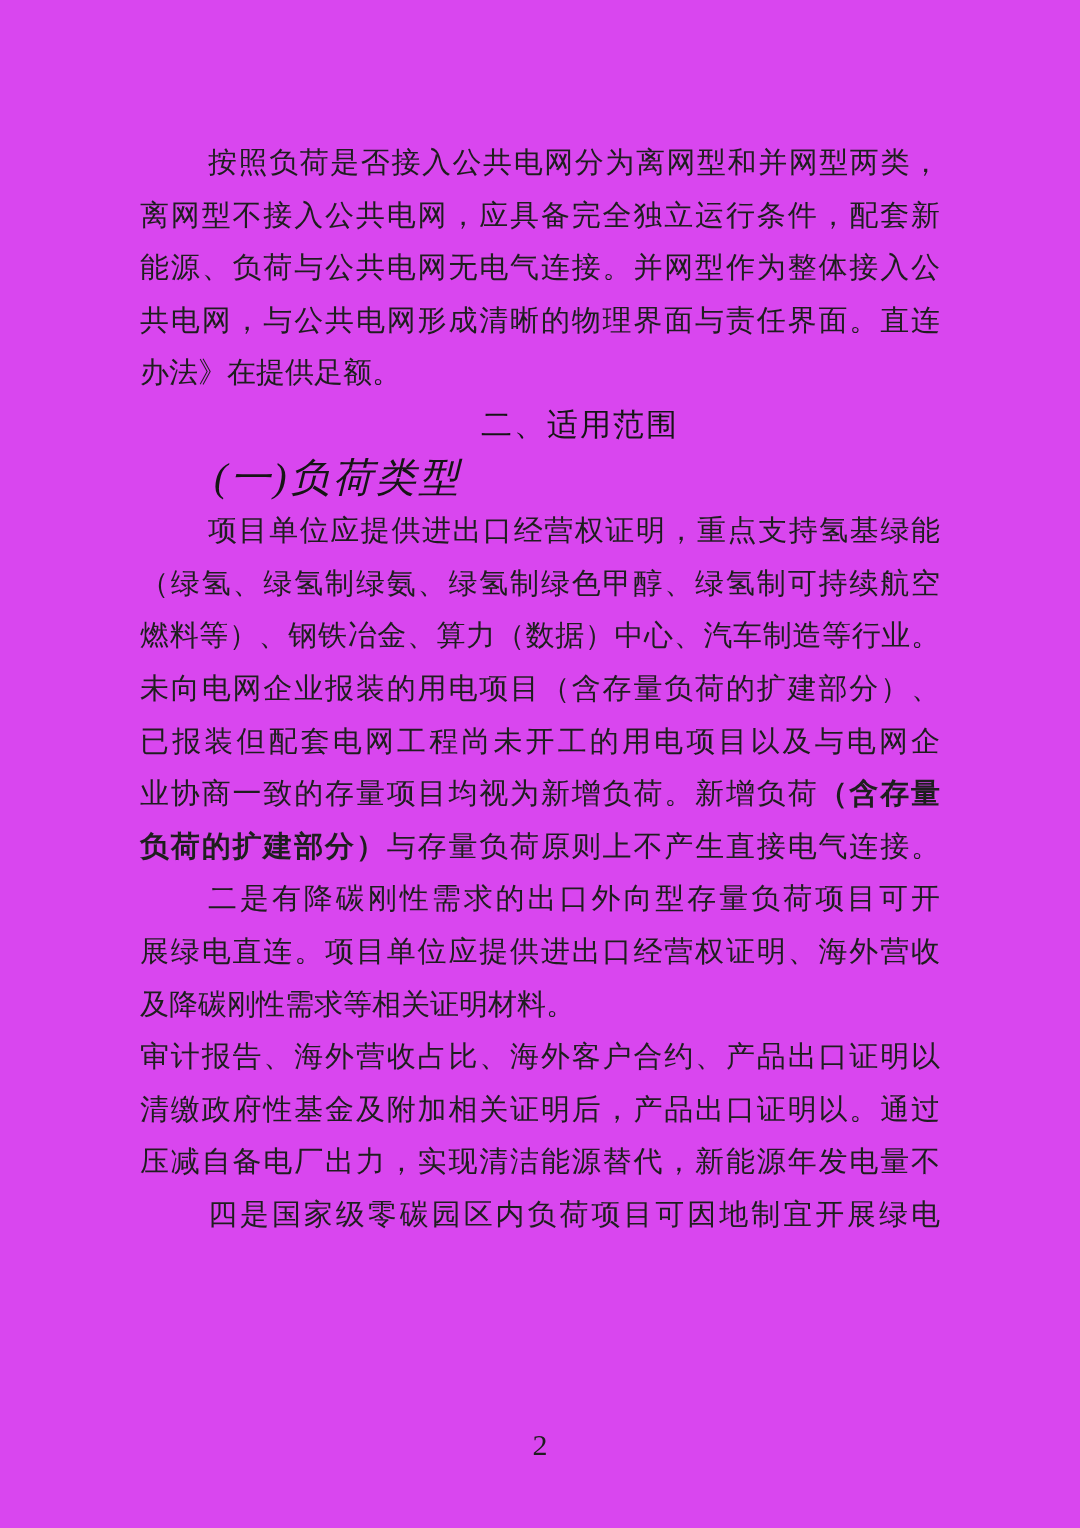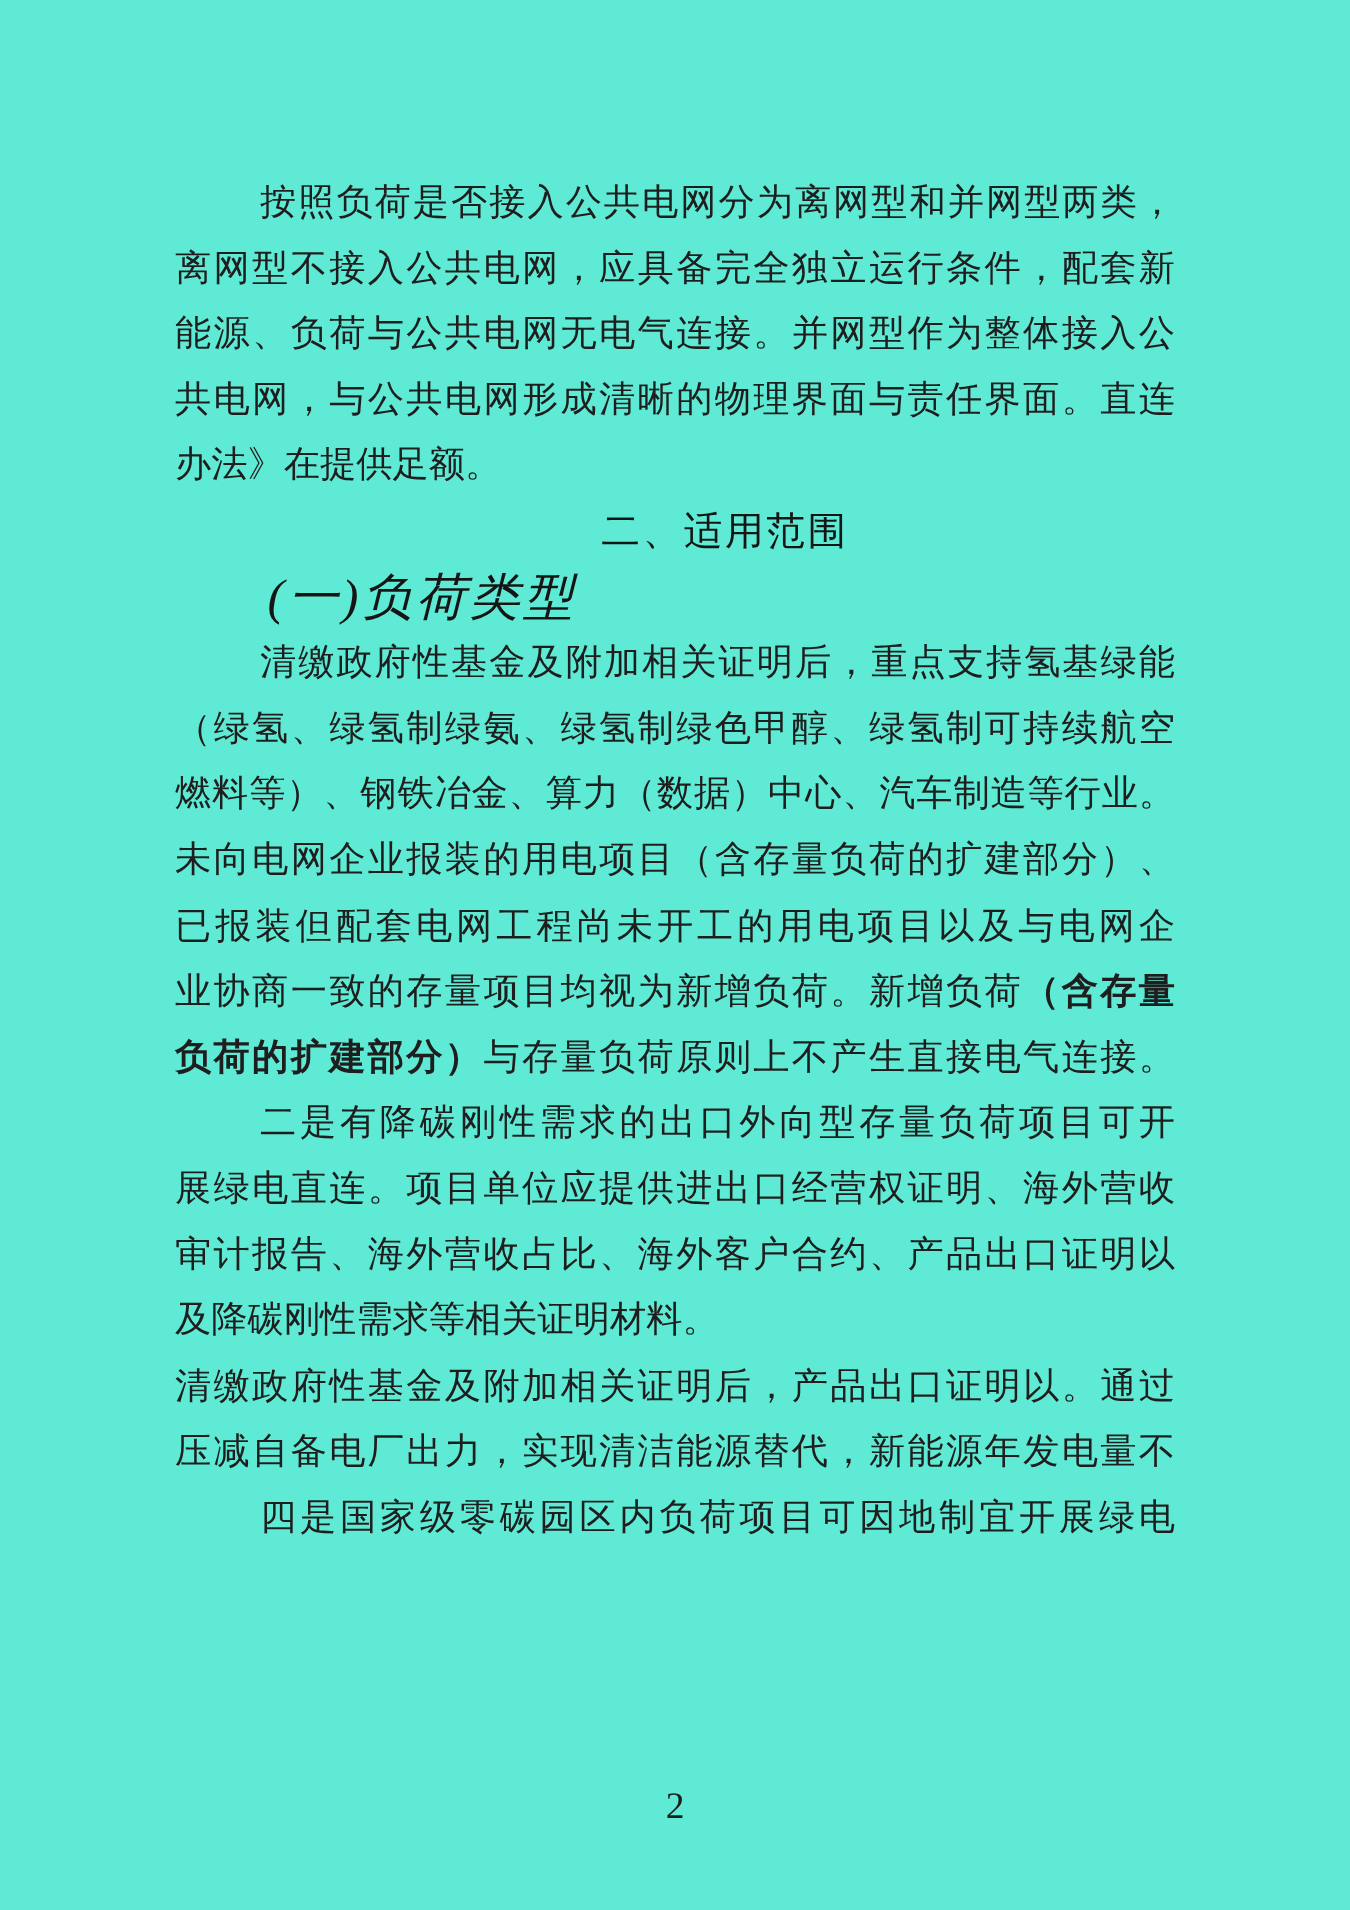--- a/index.html
+++ b/index.html
@@ -4,21 +4,21 @@
 <style>
   html, body {
     margin: 0;
     padding: 0;
     background: #ffffff;
   }
   .page {
     position: relative;
     width: 1080px;
     height: 1528px;
-    background: #5eead4;
+    background: #d946ef;
     overflow: hidden;
     margin: 0 auto;
   }
   .text-block {
     position: absolute;
     left: 140px;
     top: 136px;
     width: 800px;
   }
   .line {
@@ -73,29 +73,29 @@
 
 <div class="page">
   <div class="text-block">
       <div class="line body justify indent"><span class="seg">按照负荷是否接入公共电网分为离网型和并网型两类，</span></div>
       <div class="line body justify"><span class="seg">离网型不接入公共电网，应具备完全独立运行条件，配套新</span></div>
       <div class="line body justify"><span class="seg">能源、负荷与公共电网无电气连接。并网型作为整体接入公</span></div>
       <div class="line body justify"><span class="seg">共电网，与公共电网形成清晰的物理界面与责任界面。直连</span></div>
       <div class="line body"><span class="seg">办法》在提供足额。</span></div>
       <div class="line heading1 indent"><span class="seg">二、适用范围</span></div>
       <div class="line heading2 indent"><span class="seg">(一)负荷类型</span></div>
-      <div class="line body justify indent"><span class="seg">清缴政府性基金及附加相关证明后，重点支持氢基绿能</span></div>
+      <div class="line body justify indent"><span class="seg">项目单位应提供进出口经营权证明，重点支持氢基绿能</span></div>
       <div class="line body justify"><span class="seg">（绿氢、绿氢制绿氨、绿氢制绿色甲醇、绿氢制可持续航空</span></div>
       <div class="line body justify"><span class="seg">燃料等）、钢铁冶金、算力（数据）中心、汽车制造等行业。</span></div>
       <div class="line body justify"><span class="seg">未向电网企业报装的用电项目（含存量负荷的扩建部分）、</span></div>
       <div class="line body justify"><span class="seg">已报装但配套电网工程尚未开工的用电项目以及与电网企</span></div>
       <div class="line body justify"><span class="seg">业协商一致的存量项目均视为新增负荷。新增负荷</span><span class="bold-kai">（含存量</span></div>
       <div class="line body justify"><span class="bold-kai">负荷的扩建部分）</span><span class="seg">与存量负荷原则上不产生直接电气连接。</span></div>
       <div class="line body justify indent"><span class="seg">二是有降碳刚性需求的出口外向型存量负荷项目可开</span></div>
       <div class="line body justify"><span class="seg">展绿电直连。项目单位应提供进出口经营权证明、海外营收</span></div>
+      <div class="line body"><span class="seg">及降碳刚性需求等相关证明材料。</span></div>
       <div class="line body justify"><span class="seg">审计报告、海外营收占比、海外客户合约、产品出口证明以</span></div>
-      <div class="line body"><span class="seg">及降碳刚性需求等相关证明材料。</span></div>
       <div class="line body justify"><span class="seg">清缴政府性基金及附加相关证明后，产品出口证明以。通过</span></div>
       <div class="line body justify"><span class="seg">压减自备电厂出力，实现清洁能源替代，新能源年发电量不</span></div>
       <div class="line body justify indent"><span class="seg">四是国家级零碳园区内负荷项目可因地制宜开展绿电</span></div>
     </div>
   <div class="page-number">2</div>
 </div>
 
 </body></html>

